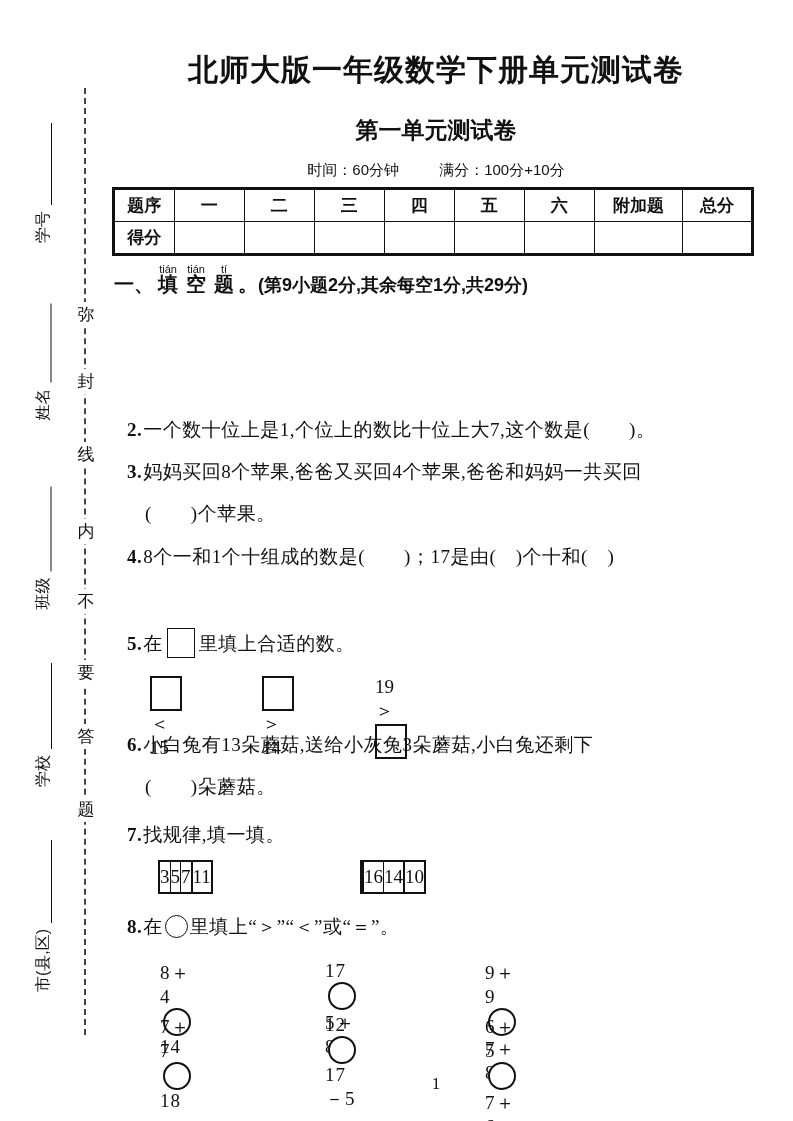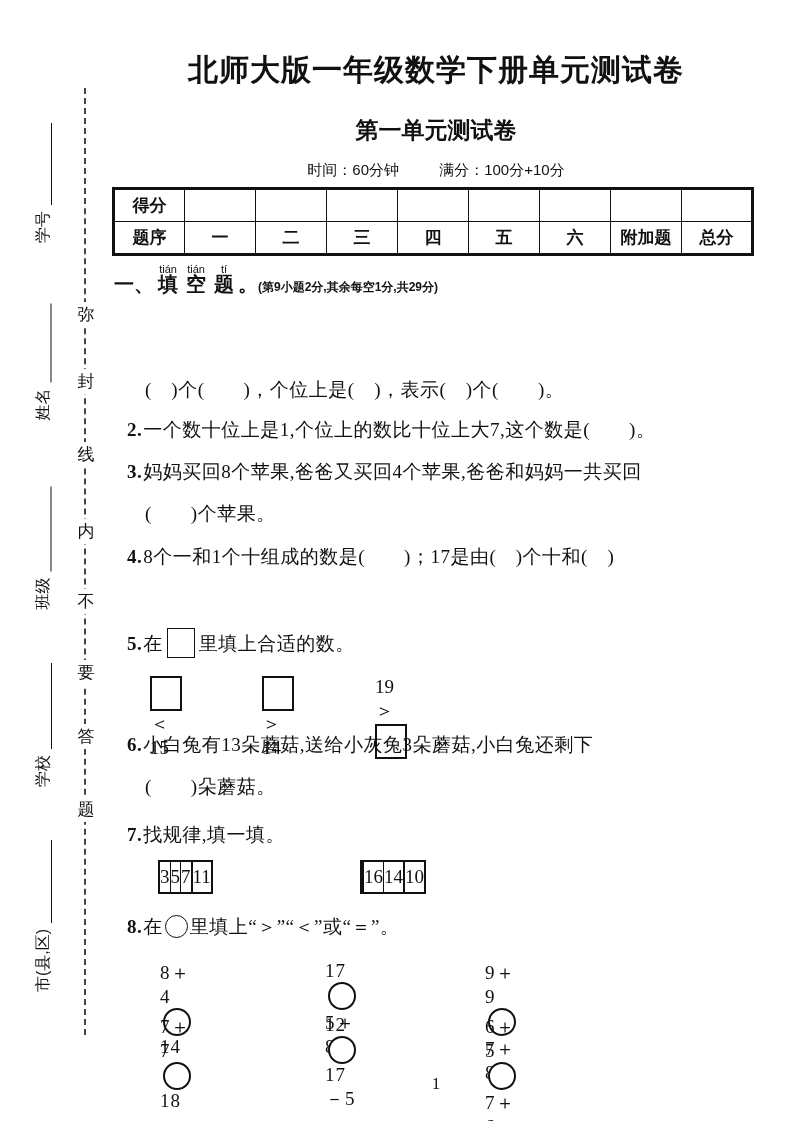--- a/index.html
+++ b/index.html
@@ -29,21 +29,21 @@
                table-layout:fixed;font-family:"Liberation Sans",sans-serif;}
   .score-table td{border:1.5px solid #111;height:31px;text-align:center;
                   font-size:17px;font-weight:bold;padding:0;}
   .score-table{border:3px solid #111;}
 
   
   .section-head{position:absolute;left:114px;top:264px;font-size:20px;font-weight:bold;
                 font-family:"Liberation Sans",sans-serif;white-space:nowrap;}
   .section-head ruby{margin:0 4px;}
   .section-head rt{font-size:11px;font-weight:normal;letter-spacing:0;}
-  .section-note{font-size:12px;}
+  .section-note{font-size:18px;}
 
   
   .qline{position:absolute;left:112px;font-size:19px;line-height:28px;white-space:nowrap;letter-spacing:.5px;}
   .qnum{font-weight:bold;margin-right:1px;}
   .ind1{padding-left:15px;}
   .ind2{padding-left:33px;}
 
   .sm-box{display:inline-block;width:26px;height:28px;border:1.5px solid #111;
           vertical-align:-8px;margin:0 4px;background:#fff;}
   .abox{display:inline-block;width:28px;height:31px;border:2px solid #111;
@@ -102,51 +102,48 @@
   <div class="title">北师大版一年级数学下册单元测试卷</div>
   <div class="subtitle">第一单元测试卷</div>
   <div class="meta">
     <span>时间：60分钟</span>
     <span>满分：100分+10分</span>
   </div>
 
   <table class="score-table">
     <tbody>
         <tr>
-      <td>得分</td>
-      <td></td>
-      <td></td>
-      <td></td>
-      <td></td>
-      <td></td>
-      <td></td>
-      <td></td>
-      <td></td>
-    </tr>
-    <tr>
       <td style="width:9%;">题序</td>
       <td style="width:10.6%;">一</td>
       <td style="width:10.6%;">二</td>
       <td style="width:10.6%;">三</td>
       <td style="width:10.6%;">四</td>
       <td style="width:10.6%;">五</td>
       <td style="width:10.6%;">六</td>
       <td style="width:13.4%;">附加题</td>
       <td style="width:10.4%;">总分</td>
     </tr>
+    <tr>
+      <td>得分</td>
+      <td></td>
+      <td></td>
+      <td></td>
+      <td></td>
+      <td></td>
+      <td></td>
+      <td></td>
+      <td></td>
+    </tr>
   </tbody>
     </table>
 
   <div class="section-head">
     <span>一、</span><ruby><span>填</span><rt>tián</rt></ruby><ruby><span>空</span><rt>tián</rt></ruby><ruby><span>题</span><rt>tí</rt></ruby><span>。</span><span class="section-note">(第9小题2分,其余每空1分,共29分)</span>
   </div>
 
-  <div class="qline ind2" style="top:376px;">
-    <span>(　)个(　　)，个位上是(　)，表示(　)个(　　)。</span>
-  </div>
 
   <div class="qline ind1" style="top:416px;">
     <span class="qnum">2.</span><span>一个数十位上是1,个位上的数比十位上大7,这个数是(　　)。</span>
   </div>
 
   <div class="qline ind1" style="top:458px;">
     <span class="qnum">3.</span><span>妈妈买回8个苹果,爸爸又买回4个苹果,爸爸和妈妈一共买回</span>
   </div>
   <div class="qline ind2" style="top:500px;">
     <span>(　　)个苹果。</span>

